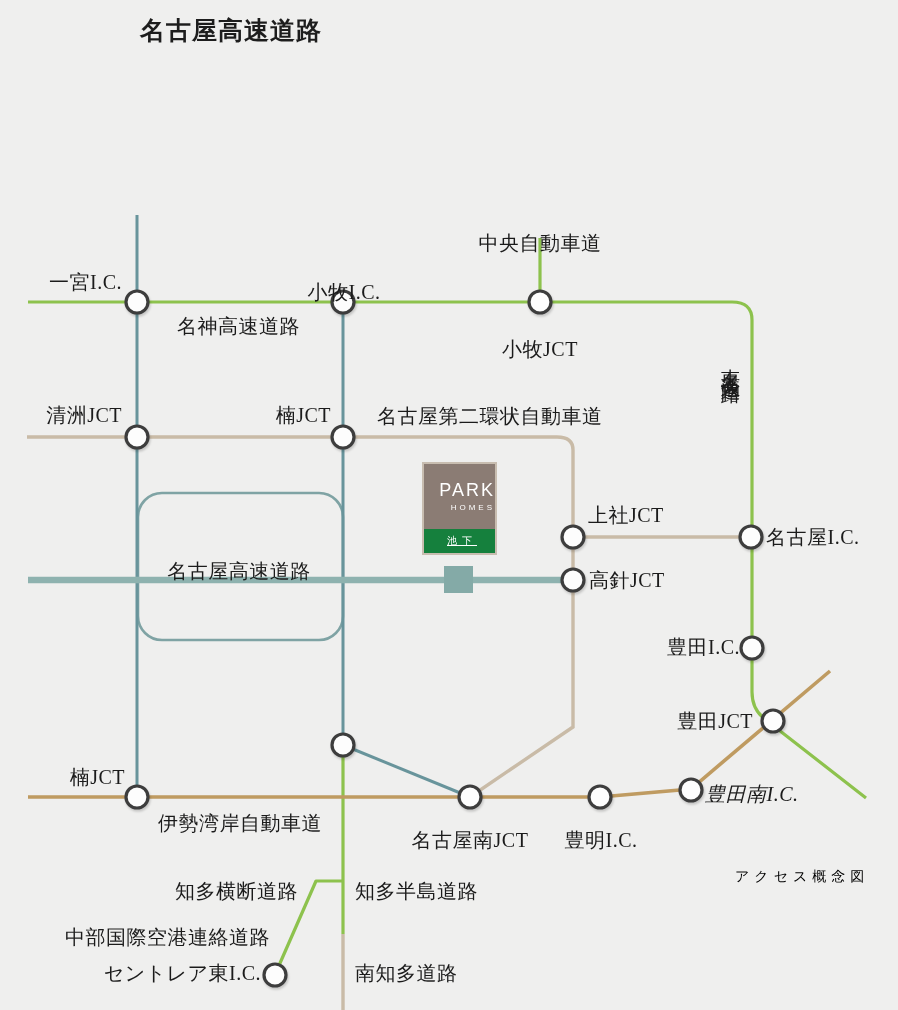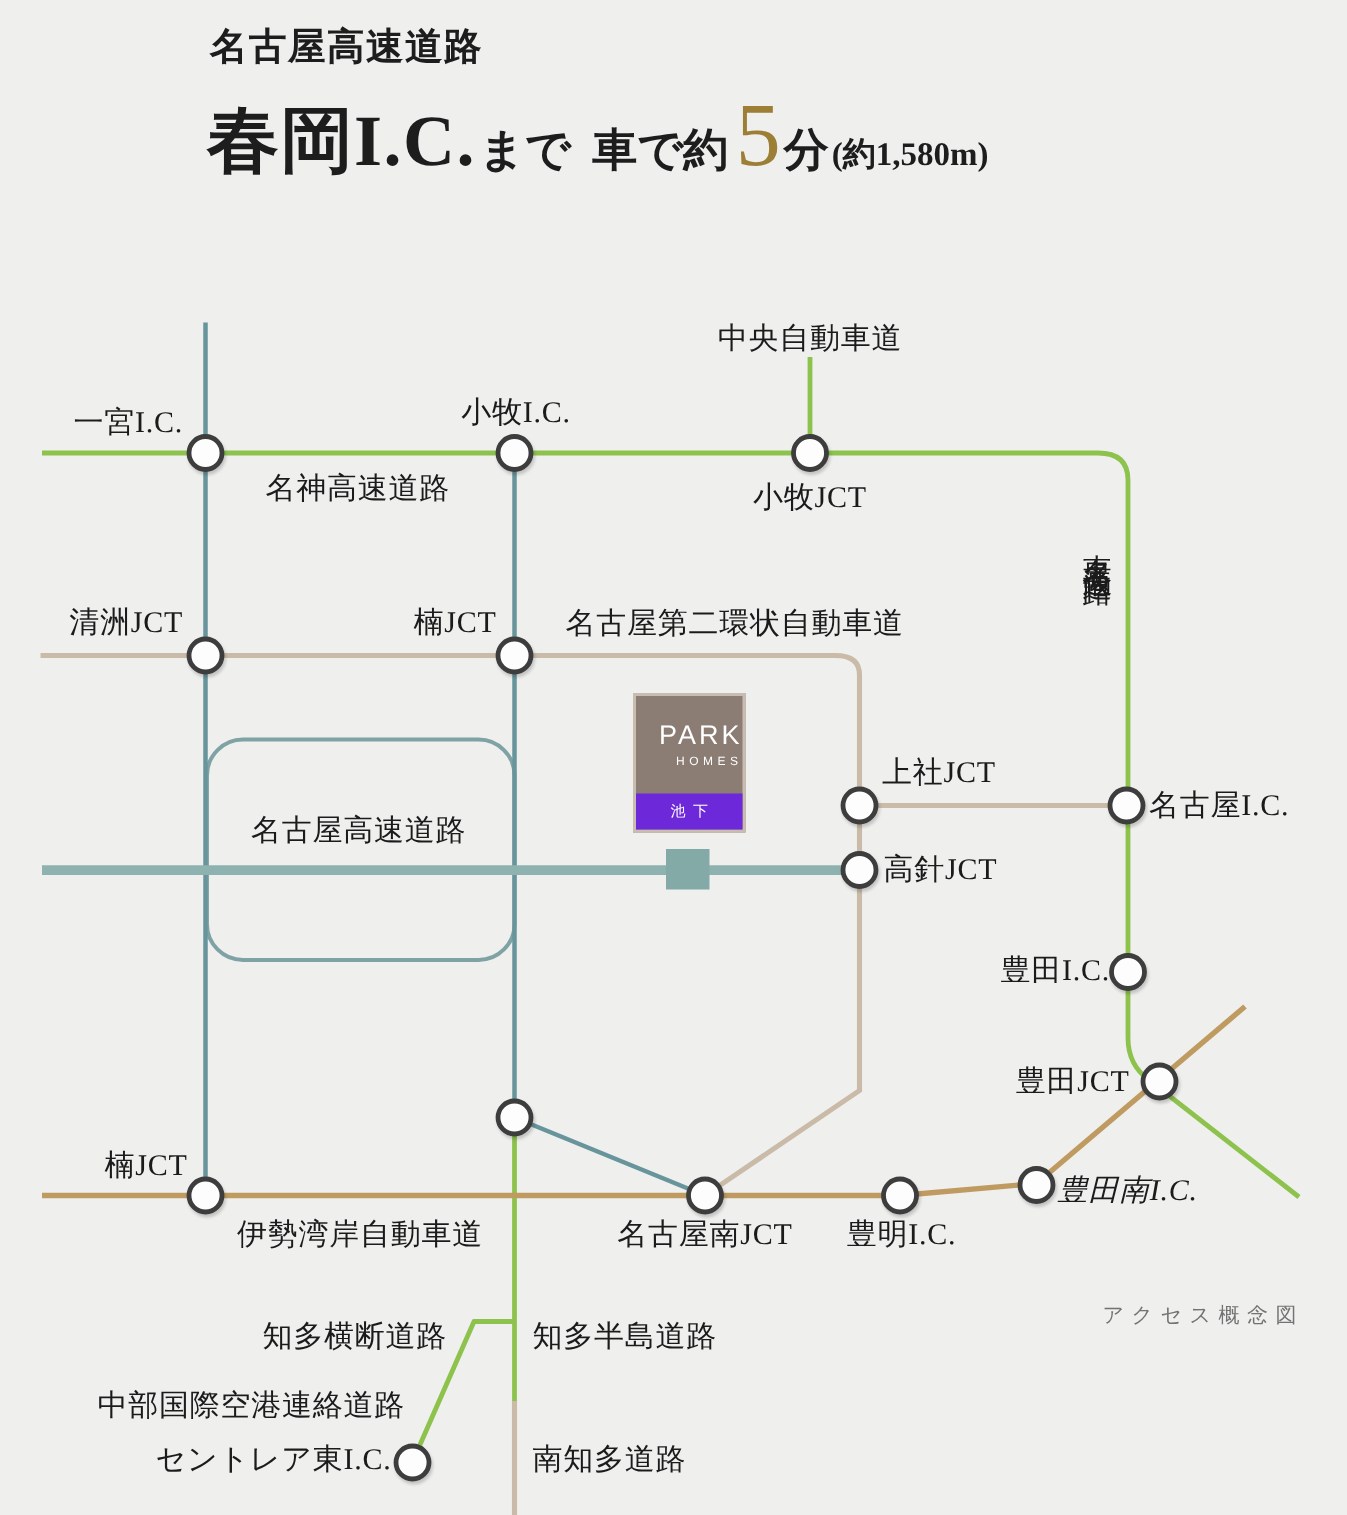--- a/index.html
+++ b/index.html
@@ -26,62 +26,55 @@
   .hdr-num{font-size:60px;font-weight:500;color:#9c7e35;margin-left:5px;line-height:1;}
   .hdr-min{font-size:30px;font-weight:600;margin-left:2px;}
   .hdr-dist{font-size:22px;font-weight:600;margin-left:2px;}
   
   .map-svg{position:absolute;left:0;top:0;}
   .node{fill:#fdfdfd;stroke:#3d3d3d;stroke-width:3.2;filter:drop-shadow(1px 2px 1px rgba(0,0,0,0.18));}
   .lbl{
     position:absolute;font-size:20px;font-weight:500;
     letter-spacing:0.5px;white-space:nowrap;line-height:1.1;color:#1b1b1b;
   }
-  .lbl.center{transform:translateX(-50%);}
+  .lbl.center{transform:translateX(-50%);margin-top:17px;}
   .lbl.vert{writing-mode:vertical-rl;letter-spacing:3px;}
   .haruoka{
     position:absolute;left:458px;top:601px;transform:translateX(-50%);
     text-align:center;line-height:1.0;
   }
   .haruoka .l1{font-size:35px;font-weight:600;letter-spacing:2px;}
   .haruoka .l2{font-size:31px;font-weight:600;letter-spacing:1px;}
   .note{
     position:absolute;left:735px;top:868px;
-    font-size:14px;letter-spacing:5px;color:#737373;font-weight:500;
+    font-size:14px;letter-spacing:5px;color:#000000;font-weight:500;
   }
   
   .logo{
     position:absolute;left:422px;top:462px;width:75px;height:93px;
     background:#8b7c74;border:2px solid #c8bdb0;box-sizing:border-box;
     display:flex;flex-direction:column;
     font-family:"Liberation Sans","DejaVu Sans",sans-serif;color:#ffffff;
   }
   .logo-top{flex:1;display:flex;flex-direction:column;align-items:flex-end;justify-content:center;border-radius:25px;}
   .logo-park{font-size:18px;letter-spacing:2px;font-weight:400;line-height:1;}
   .logo-homes{font-size:8px;letter-spacing:3px;margin-top:5px;line-height:1;}
   .logo-loc{
-    height:24px;background:#6d28d9;display:flex;align-items:center;justify-content:center;
+    height:24px;background:#15803d;display:flex;align-items:center;justify-content:center;
     font-size:10px;letter-spacing:5px;text-indent:5px;
     font-family:"Liberation Serif","DejaVu Serif",serif;
+    text-decoration:underline;
   }
 </style>
 </head>
 <body>
 
 <div class="stage">
 
   <div class="hdr-sub">名古屋高速道路</div>
-  <div class="hdr-row">
-    <span class="hdr-main">春岡I.C.</span>
-    <span class="hdr-made">まで</span>
-    <span class="hdr-car">車で約</span>
-    <span class="hdr-num">5</span>
-    <span class="hdr-min">分</span>
-    <span class="hdr-dist">(約1,580m)</span>
-  </div>
 
   <svg class="map-svg" width="898" height="1010" viewBox="0 0 898 1010">
 
     <rect x="138" y="493" width="205" height="147" rx="24" fill="none" stroke-width="2.6" stroke="#7fa3a4"></rect>
 
     <path d="M137 215 V797" fill="none" stroke-width="3" stroke="#68949b"></path>
     <path d="M343 302 V745" fill="none" stroke-width="3" stroke="#68949b"></path>
     <path d="M343 745 L470 797" fill="none" stroke-width="3" stroke="#68949b"></path>
 
     <path d="M28 302 H732 Q752 302 752 320 V692 Q752 710 766 720 L866 798" fill="none" stroke-width="3.2" stroke="#8dc24d"></path>

